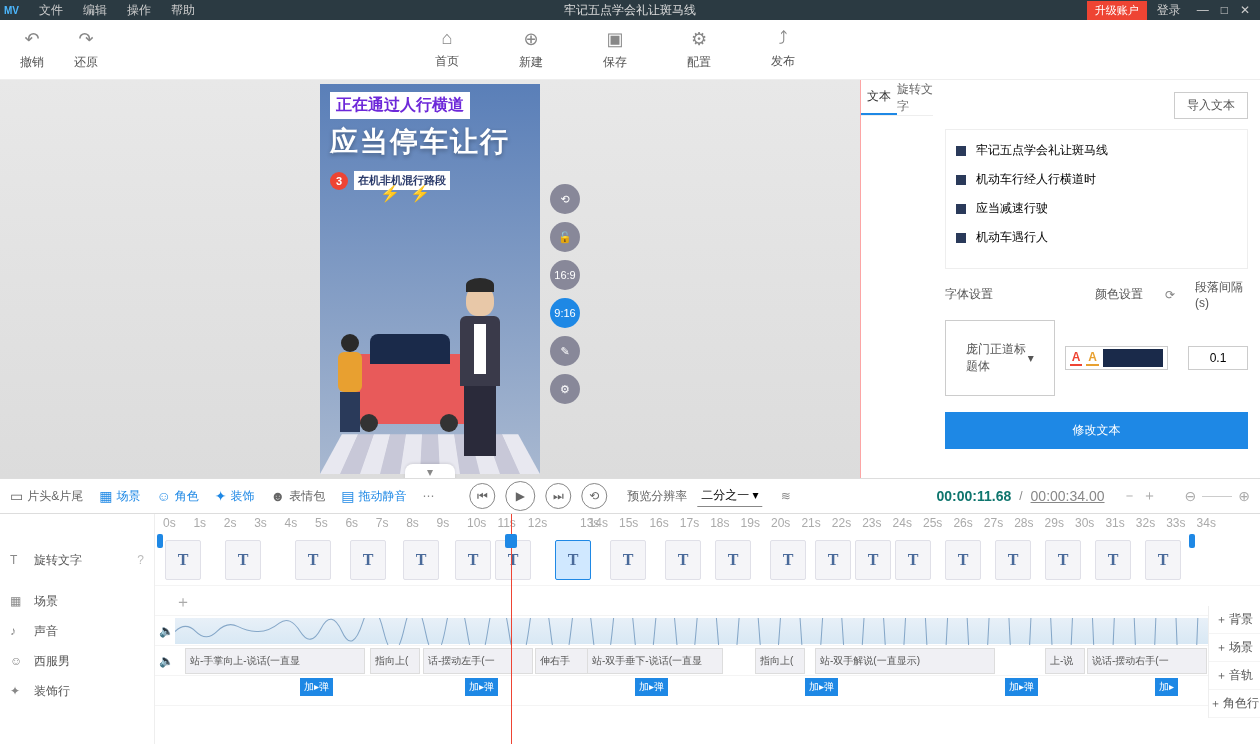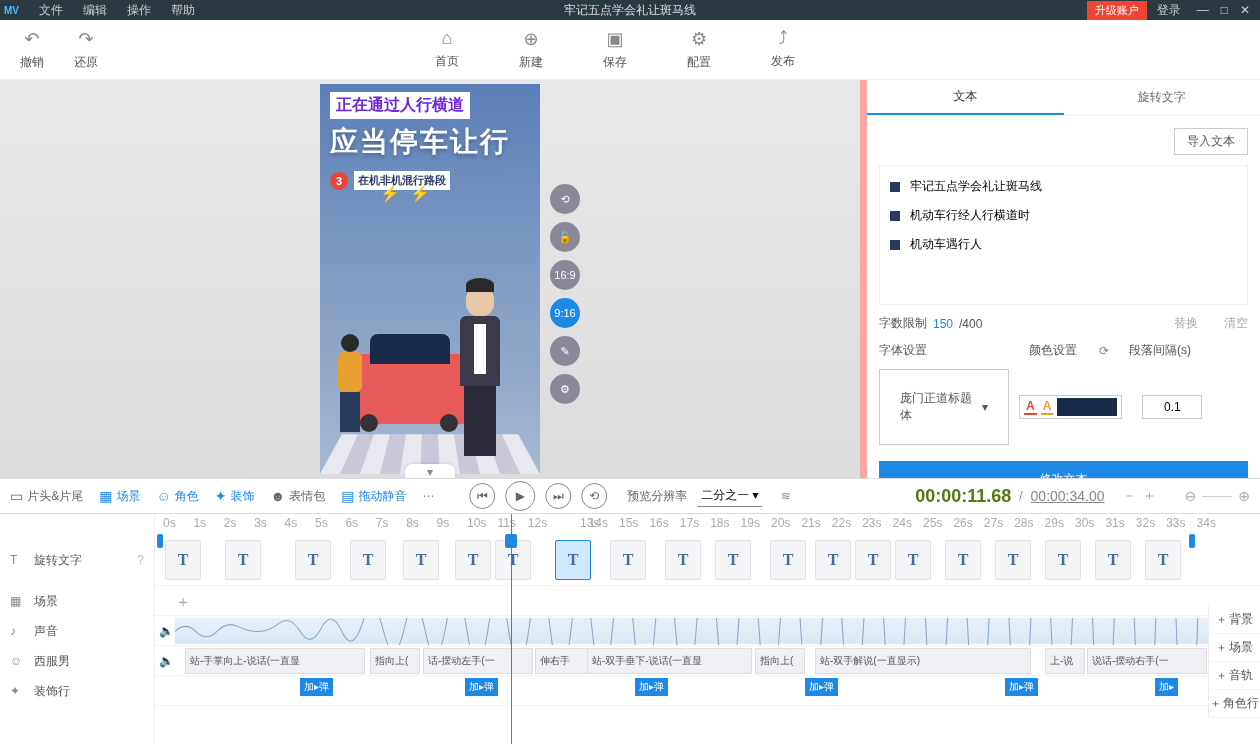--- a/index.html
+++ b/index.html
@@ -37,21 +37,21 @@
 .preview .person2 .head::before{content:"";position:absolute;top:-6px;left:0;right:0;height:14px;background:#2a2a2a;border-radius:50% 50% 0 0}
 .preview .person2 .body{width:40px;height:70px;background:#3a3a4a;border-radius:6px 6px 0 0;margin:0 auto;position:relative}
 .preview .person2 .body::before{content:"";position:absolute;top:8px;left:50%;transform:translateX(-50%);width:12px;height:50px;background:#fff}
 .preview .person2 .legs{width:32px;height:70px;background:#2a2a3a;margin:0 auto}
 .preview .bolt{position:absolute;top:100px;left:60px;color:#e43;font-size:16px}
 .preview .bolt2{position:absolute;top:100px;left:90px;color:#e43;font-size:16px}
 .side-controls{position:absolute;right:-40px;top:100px;display:flex;flex-direction:column;gap:8px}
 .side-btn{width:30px;height:30px;border-radius:50%;background:#889;color:#fff;display:flex;align-items:center;justify-content:center;font-size:11px;cursor:pointer}
 .side-btn.active{background:#1e88e5}
 .canvas-toggle{position:absolute;bottom:-2px;left:50%;transform:translateX(-50%);width:50px;height:16px;background:#fff;border-radius:8px 8px 0 0;display:flex;align-items:center;justify-content:center;color:#888;cursor:pointer;box-shadow:0 -1px 3px rgba(0,0,0,.1)}
-.right-panel{width:400px;background:#fff;border-left:7px solid #fca5a5;display:flex;flex-direction:column}
+.right-panel{width:400px;background:#fff;border-left:1px solid #fca5a5;display:flex;flex-direction:row}
 .rp-tabs{display:flex;height:36px;border-bottom:1px solid #eee}
 .rp-tab{flex:1;display:flex;align-items:center;justify-content:center;cursor:pointer;color:#666}
 .rp-tab.active{color:#333;border-bottom:2px solid #1e88e5}
 .rp-body{flex:1;padding:12px;display:flex;flex-direction:column;gap:10px;overflow:hidden}
 .import-row{display:flex;justify-content:flex-end}
 .import-btn{border:1px solid #ccc;padding:4px 12px;background:#fff;cursor:pointer;color:#555}
 .text-list{border:1px solid #eee;flex:0 0 140px;overflow-y:auto;padding:6px}
 .text-item{display:flex;align-items:center;gap:10px;padding:6px 4px}
 .text-item .sq{width:10px;height:10px;background:#2a3a5a}
 .limit-row{display:flex;align-items:center;gap:6px;color:#555}
@@ -71,21 +71,21 @@
 .tl-tab{display:flex;align-items:center;gap:4px;color:#666;cursor:pointer}
 .tl-tab.blue{color:#1e88e5}
 .tl-tab .ico{font-size:14px}
 .playback{display:flex;align-items:center;gap:10px;margin-left:auto;margin-right:auto;position:absolute;left:50%;transform:translateX(-50%)}
 .pb-btn{width:26px;height:26px;border:1.5px solid #888;border-radius:50%;display:flex;align-items:center;justify-content:center;color:#666;cursor:pointer}
 .pb-btn.play{width:30px;height:30px}
 .pv-label{color:#666;margin-left:10px}
 .pv-select{border:none;border-bottom:1px solid #888;padding:2px 4px;cursor:pointer}
 .layers-ico{color:#888;cursor:pointer;margin-left:8px}
 .time-display{margin-left:auto;display:flex;align-items:center;gap:8px}
-.time-cur{color:#4d7c0f;font-weight:bold;font-size:18px}
+.time-cur{color:#0f766e;font-weight:bold;font-size:14px}
 .time-sep{color:#888}
 .time-total{color:#888;text-decoration:underline;font-size:14px}
 .zoom-ctrl{display:flex;align-items:center;gap:6px;color:#aaa;margin-left:10px}
 .zoom-btn{cursor:pointer;font-size:14px}
 .timeline{flex:0 0 230px;display:flex;background:#fff;position:relative;overflow:hidden}
 .track-labels{width:155px;border-right:1px solid #eee;padding-top:20px}
 .track-label{height:52px;display:flex;align-items:center;gap:8px;padding:0 10px;color:#555}
 .track-label .ico{color:#888;width:16px}
 .track-label .help{margin-left:auto;color:#bbb;cursor:pointer}
 .track-label.short{height:30px}
@@ -210,30 +210,26 @@
         <div class="text-item">
             <span class="sq"></span>
             <span>牢记五点学会礼让斑马线</span>
           </div>
         <div class="text-item">
             <span class="sq"></span>
             <span>机动车行经人行横道时</span>
           </div>
         <div class="text-item">
             <span class="sq"></span>
+            <span>应当减速行驶</span>
+          </div>
+        <div class="text-item">
+            <span class="sq"></span>
             <span>机动车遇行人</span>
           </div>
-      </div>
-      <div class="limit-row">
-        <span>字数限制</span>
-        <span class="cur">150</span>
-        <span>/400</span>
-        <span class="spacer2"></span>
-        <span class="lnk">替换</span>
-        <span class="lnk">清空</span>
       </div>
       <div class="settings-row">
         <span class="lbl">字体设置</span>
         <span class="lbl" style="margin-left:80px">颜色设置</span>
         <span class="refresh">⟳</span>
         <span class="spacer2"></span>
         <span class="lbl">段落间隔(s)</span>
       </div>
       <div class="settings-row">
         <div class="font-select">
@@ -402,23 +398,23 @@
           </svg>
       </div>
     </div>
     <div class="track short" id="char-track">
       <span class="mute-ico" style="position:absolute;left:4px;top:8px">🔈</span>
       <span style="position:absolute;left:600px;top:8px;color:#888;font-size:11px">⟲</span>
     <div class="char-clip" style="left: 30px; width: 180px;">站-手掌向上-说话(一直显</div>
         <div class="char-clip" style="left: 215px; width: 50px;">指向上(</div>
         <div class="char-clip" style="left: 268px; width: 110px;">话-摆动左手(一</div>
         <div class="char-clip" style="left: 380px; width: 54px;">伸右手</div>
-        <div class="char-clip" style="left: 432px; width: 165px;">站-双手垂下-说话(一直显</div>
+        <div class="char-clip" style="left: 432px; width: 136px;">站-双手垂下-说话(一直显</div>
         <div class="char-clip" style="left: 600px; width: 50px;">指向上(</div>
-        <div class="char-clip" style="left: 660px; width: 216px;">站-双手解说(一直显示)</div>
+        <div class="char-clip" style="left: 660px; width: 180px;">站-双手解说(一直显示)</div>
         <div class="char-clip" style="left: 890px; width: 40px;">上-说</div>
         <div class="char-clip" style="left: 932px; width: 120px;">说话-摆动右手(一</div>
         <div class="char-clip" style="left: 1055px; width: 35px;">拳-说</div>
       </div>
     <div class="track short" id="deco-track">
         <div class="deco-clip" style="left: 145px;">加▸弹</div>
         <div class="deco-clip" style="left: 310px;">加▸弹</div>
         <div class="deco-clip" style="left: 480px;">加▸弹</div>
         <div class="deco-clip" style="left: 650px;">加▸弹</div>
         <div class="deco-clip" style="left: 850px;">加▸弹</div>

